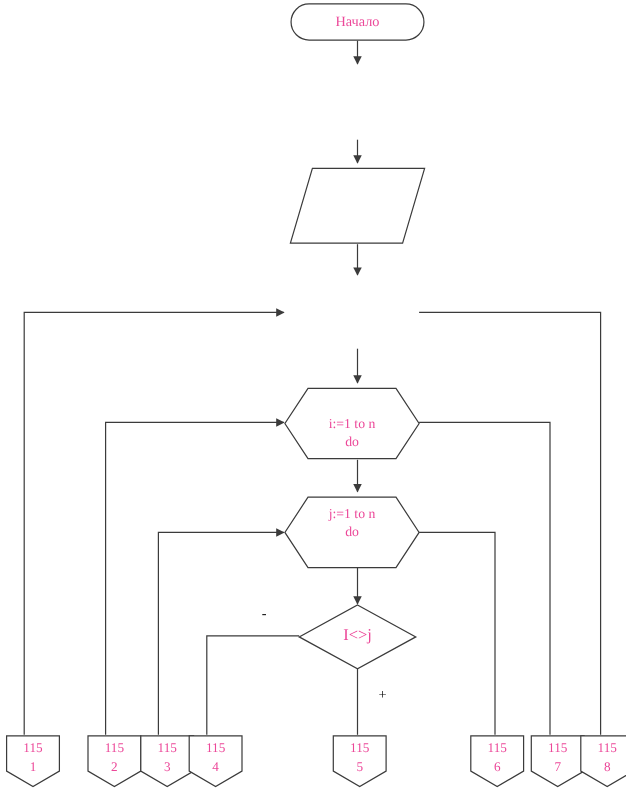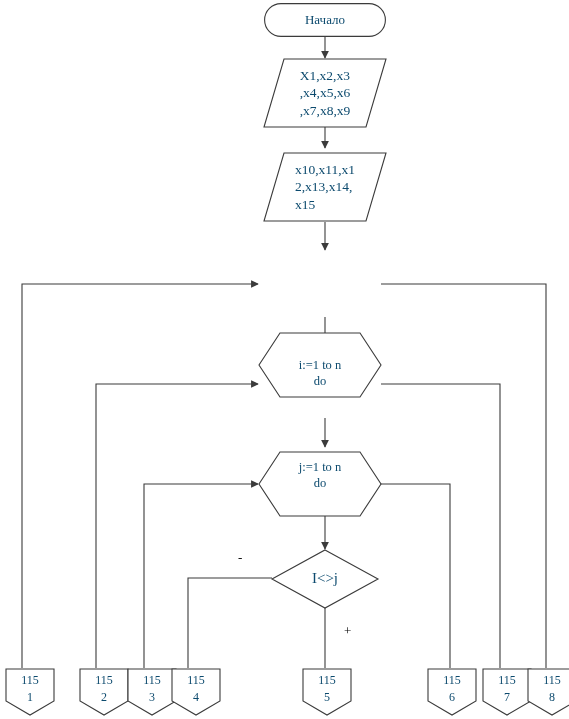--- a/index.html
+++ b/index.html
@@ -25,21 +25,21 @@
     width: 569px;
     height: 719px;
   }
   .node {
     position: absolute;
     box-sizing: border-box;
     display: flex;
     align-items: center;
     justify-content: center;
     text-align: center;
-    color: #0c4a6e;
+    color: #ec4899;
     line-height: 1.28;
     white-space: pre-line;
     z-index: 3;
   }
   .shape-svg {
     position: absolute;
     left: 0;
     top: 0;
     overflow: visible;
   }
@@ -105,40 +105,29 @@
     </g>
   </svg>
 
   <div class="node terminator" style="left:264px; top:3px; width:122px; height:34px;">
     <svg class="shape-svg" width="122" height="34" viewBox="0 0 122 34">
       <rect x="0.6" y="0.6" width="120.8" height="32.8" rx="16.4" ry="16.4" fill="#ffffff" stroke="#3b3b3b" stroke-width="1.1"></rect>
     </svg>
     <span class="label">Начало</span>
   </div>
 
-  <div class="node io" style="left:263px; top:58px; width:124px; height:70px;">
-    <svg class="shape-svg" width="124" height="70" viewBox="0 0 124 70">
-      <polygon points="21,1 123,1 103,69 1,69" fill="#ffffff" stroke="#3b3b3b" stroke-width="1.1"></polygon>
-    </svg>
-    <span class="label">X1,x2,x3
-,x4,x5,x6
-,x7,x8,x9</span>
-  </div>
 
   <div class="node io" style="left:263px; top:152px; width:124px; height:70px;">
     <svg class="shape-svg" width="124" height="70" viewBox="0 0 124 70">
       <polygon points="21,1 123,1 103,69 1,69" fill="#ffffff" stroke="#3b3b3b" stroke-width="1.1"></polygon>
     </svg>
-    <span class="label">x10,x11,x1
-2,x13,x14,
-x15</span>
-  </div>
-
-
-  <div class="node loop" style="left:258px; top:332px; width:124px; height:82px;">
+  </div>
+
+
+  <div class="node loop" style="left:258px; top:352px; width:124px; height:82px;">
     <svg class="shape-svg" width="124" height="66" viewBox="0 0 124 66">
       <polygon points="22,1 102,1 123,33 102,65 22,65 1,33" fill="#ffffff" stroke="#3b3b3b" stroke-width="1.1"></polygon>
     </svg>
     <span class="label">i:=1 to n
 do</span>
   </div>
 
   <div class="node loop" style="left:258px; top:451px; width:124px; height:48px;">
     <svg class="shape-svg" width="124" height="66" viewBox="0 0 124 66">
       <polygon points="22,1 102,1 123,33 102,65 22,65 1,33" fill="#ffffff" stroke="#3b3b3b" stroke-width="1.1"></polygon>

